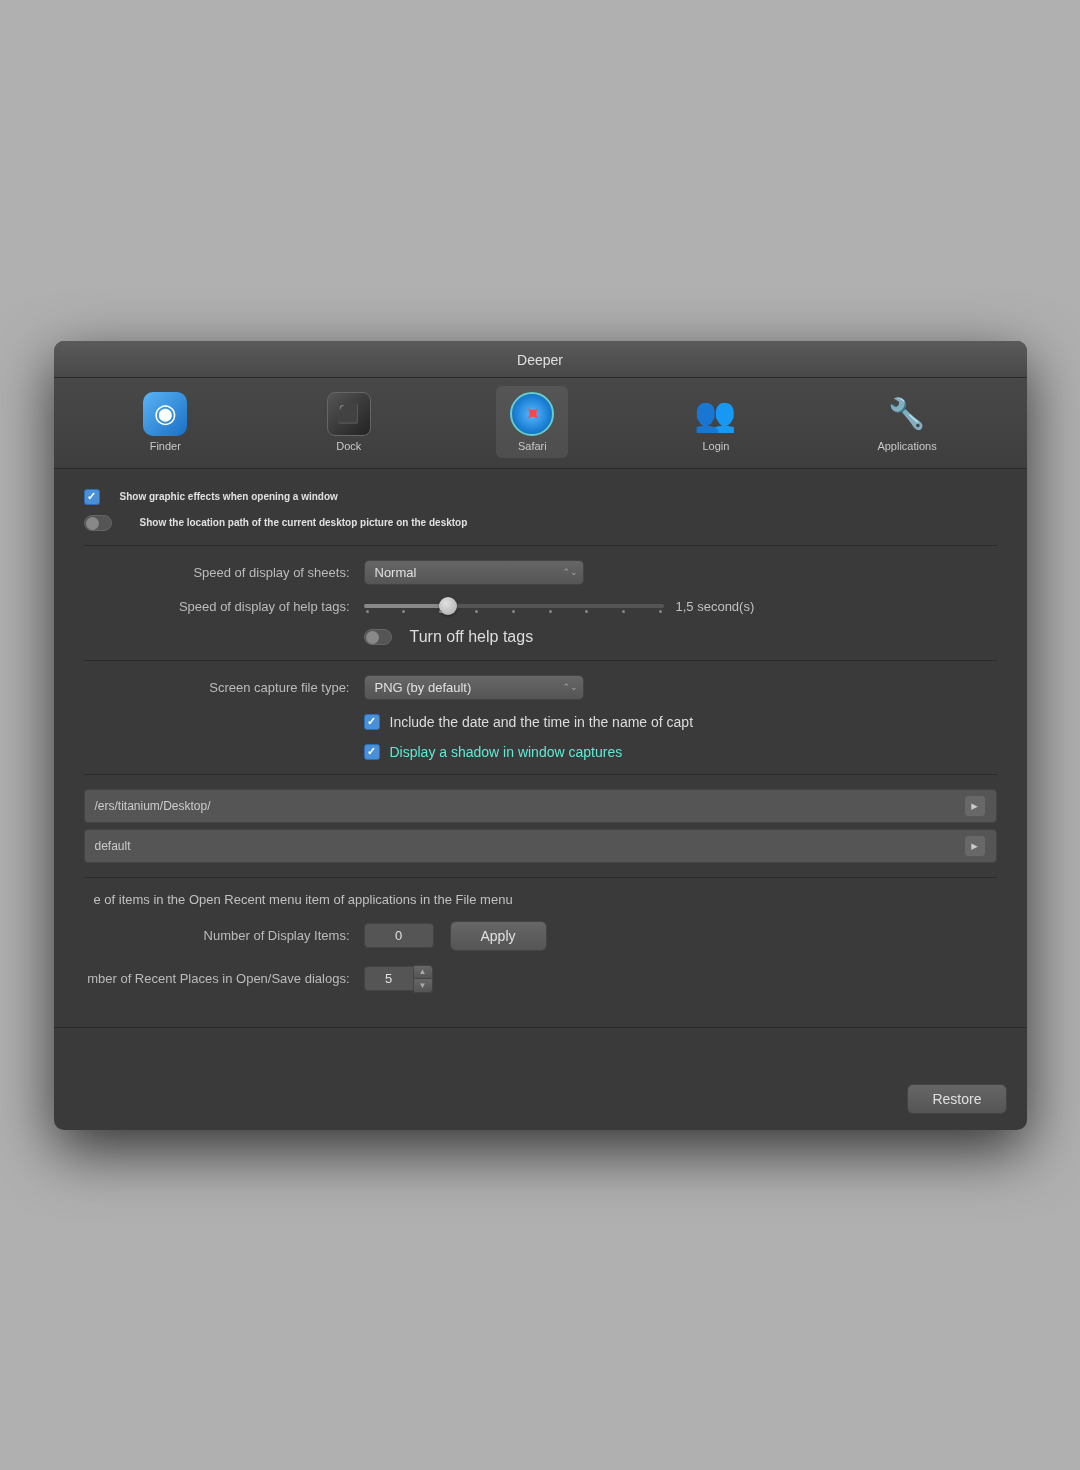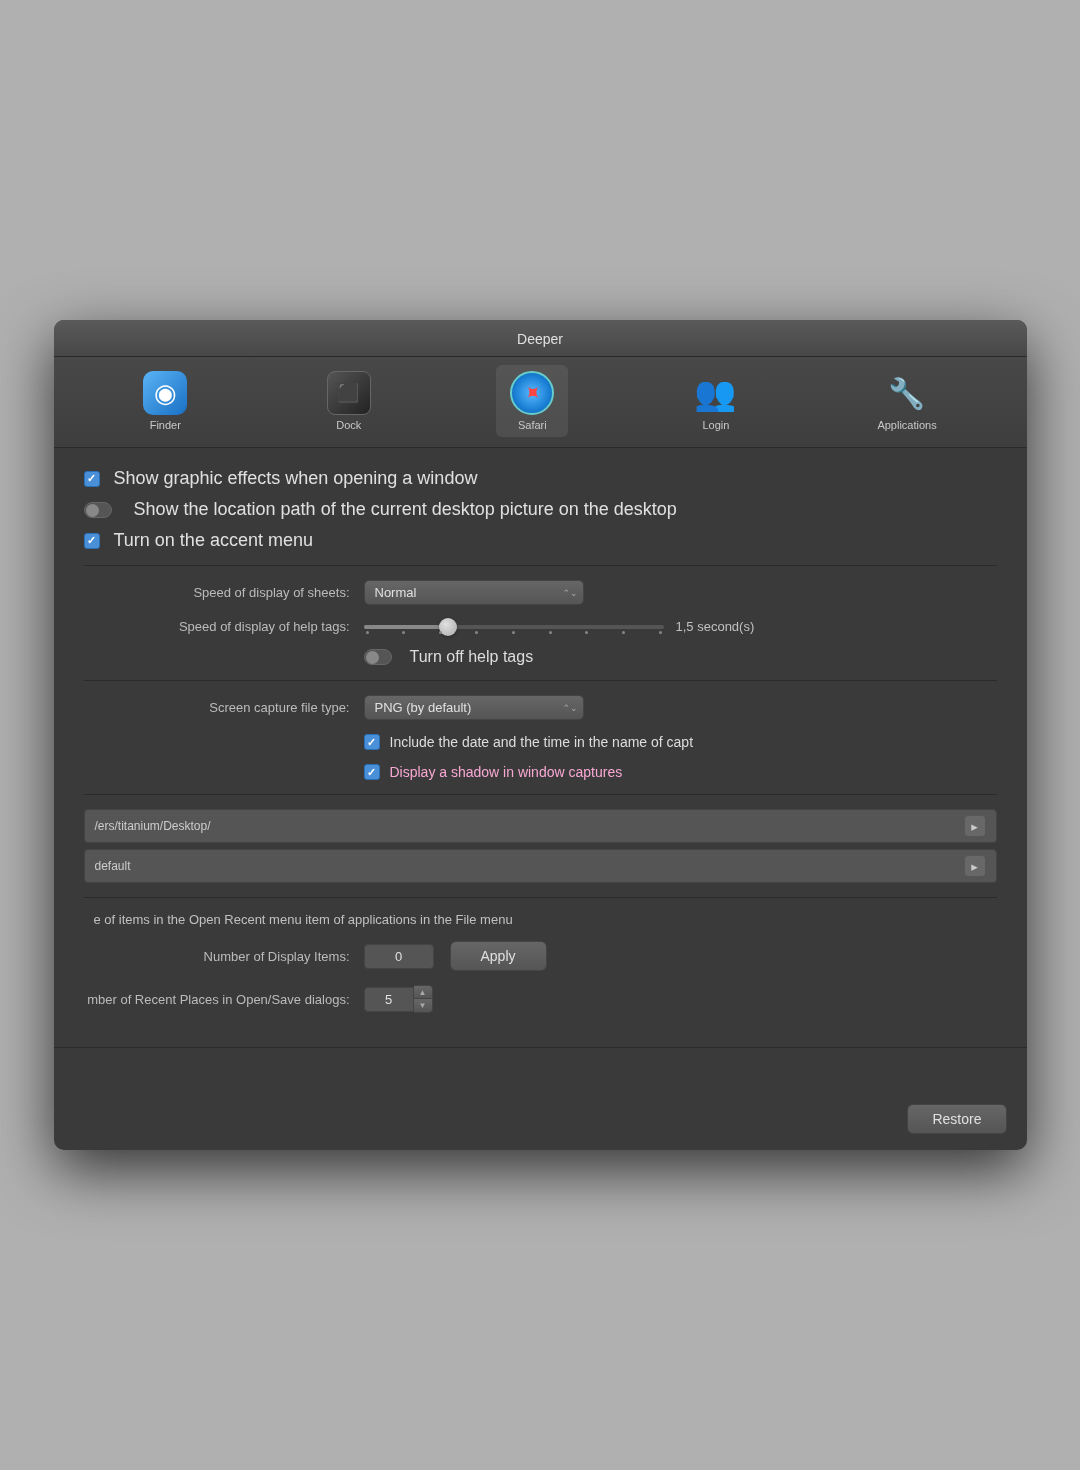--- a/index.html
+++ b/index.html
@@ -131,24 +131,25 @@
     
     .content {
       padding: 20px 30px;
       color: #ddd;
     }
 
     
     .checkbox-row {
       display: flex;
       align-items: center;
-      gap: 14px;
+      gap: 20px;
       margin-bottom: 10px;
-      font-size: 18px;
+      font-size: 10px;
       color: #e0e0e0;
+      font-weight: bold;
     }
 
     .checkbox {
       width: 16px;
       height: 16px;
       border-radius: 3px;
       border: 1px solid #777;
       display: flex;
       align-items: center;
       justify-content: center;
@@ -488,24 +489,20 @@
       <div class="checkbox-row">
         <div class="checkbox checked"></div>
         <span>Show graphic effects when opening a window</span>
       </div>
 
       <div class="checkbox-row">
         <div class="toggle-checkbox"></div>
         <span>Show the location path of the current desktop picture on the desktop</span>
       </div>
 
-      <div class="checkbox-row">
-        <div class="checkbox checked"></div>
-        <span>Turn on the accent menu</span>
-      </div>
 
       <div class="divider"></div>
 
       <div class="form-row">
         <span class="form-label">Speed of display of sheets:</span>
         <div class="dropdown-wrapper">
           <select class="dropdown">
             <option>Normal</option>
             <option>Fast</option>
             <option>Slow</option>
@@ -563,21 +560,21 @@
         <div style="display:flex; align-items:flex-start; gap:10px;">
           <div class="checkbox checked"></div>
           <span style="color:#ddd; font-size:14px;">Include the date and the time in the name of capt</span>
         </div>
       </div>
 
       <div class="form-row">
         <span class="form-label"></span>
         <div style="display:flex; align-items:center; gap:10px;">
           <div class="checkbox checked"></div>
-          <span style="color:#f9a8d4; font-size:14px;">Display a shadow in window captures</span>
+          <span style="color:#5eead4; font-size:14px;">Display a shadow in window captures</span>
         </div>
       </div>
 
       <div class="divider"></div>
 
       <div class="path-row">
         <span class="path-row-text">/ers/titanium/Desktop/</span>
         <div class="path-row-btn">▸</div>
       </div>
 

